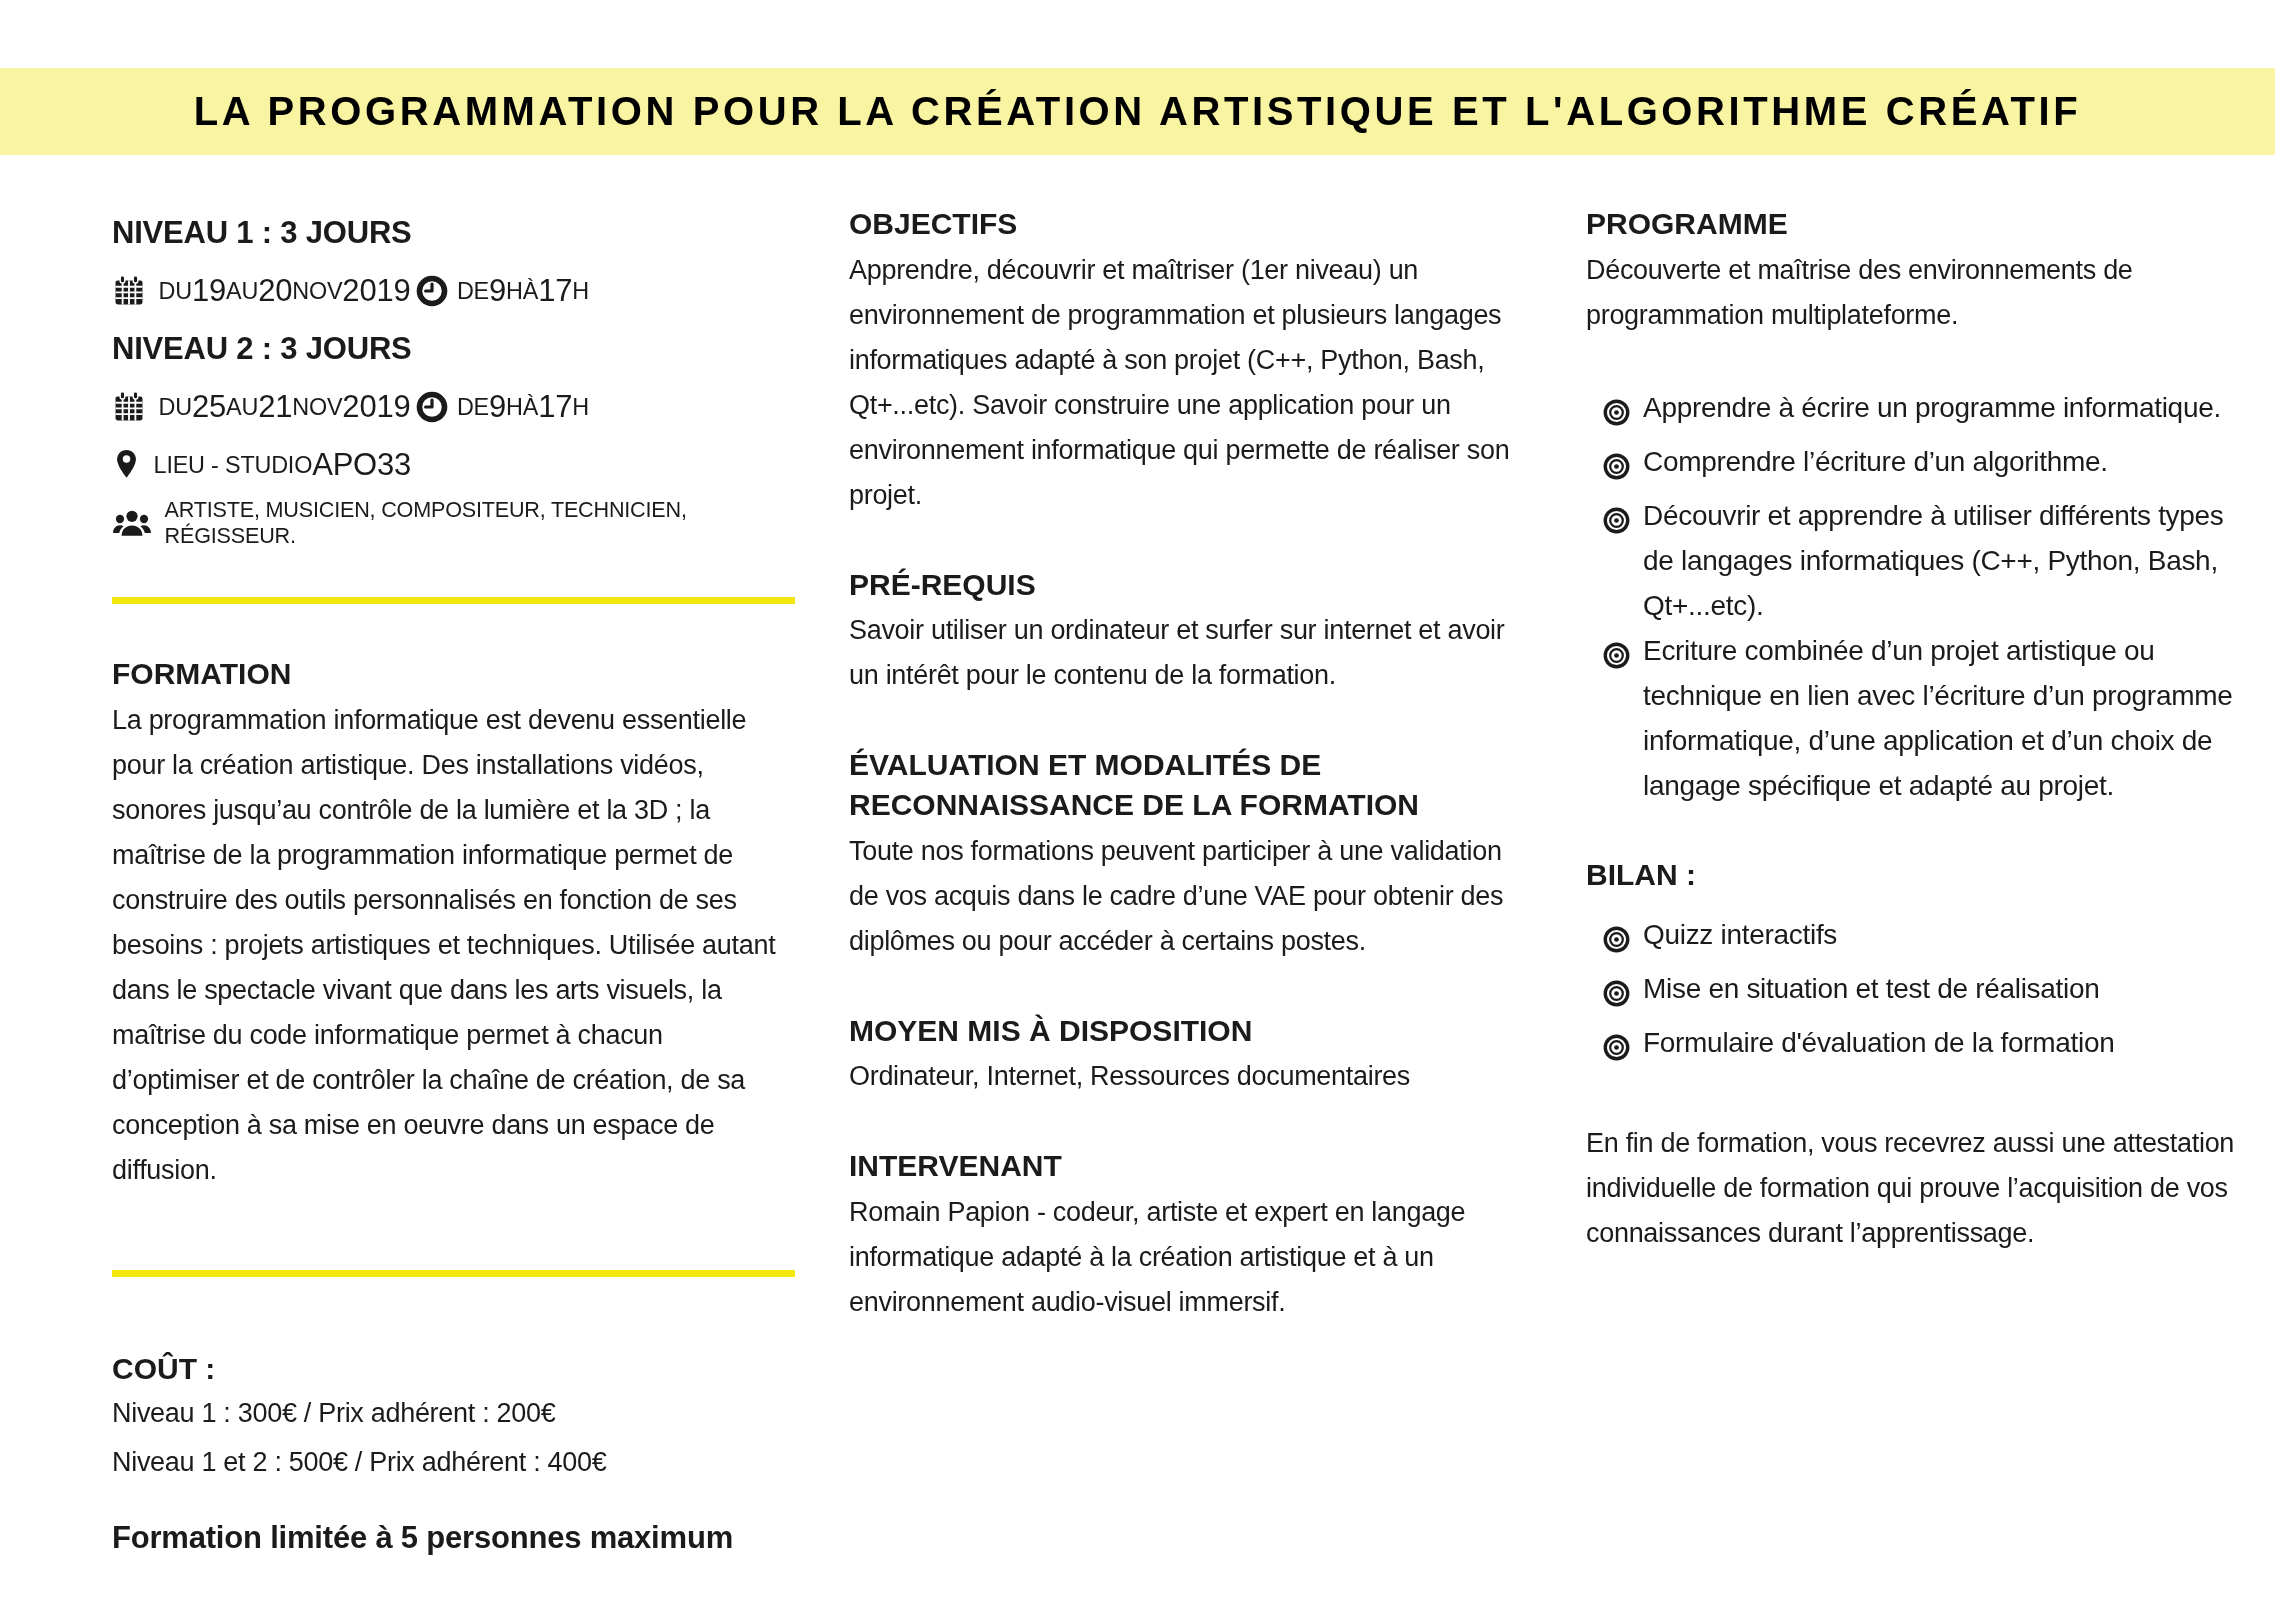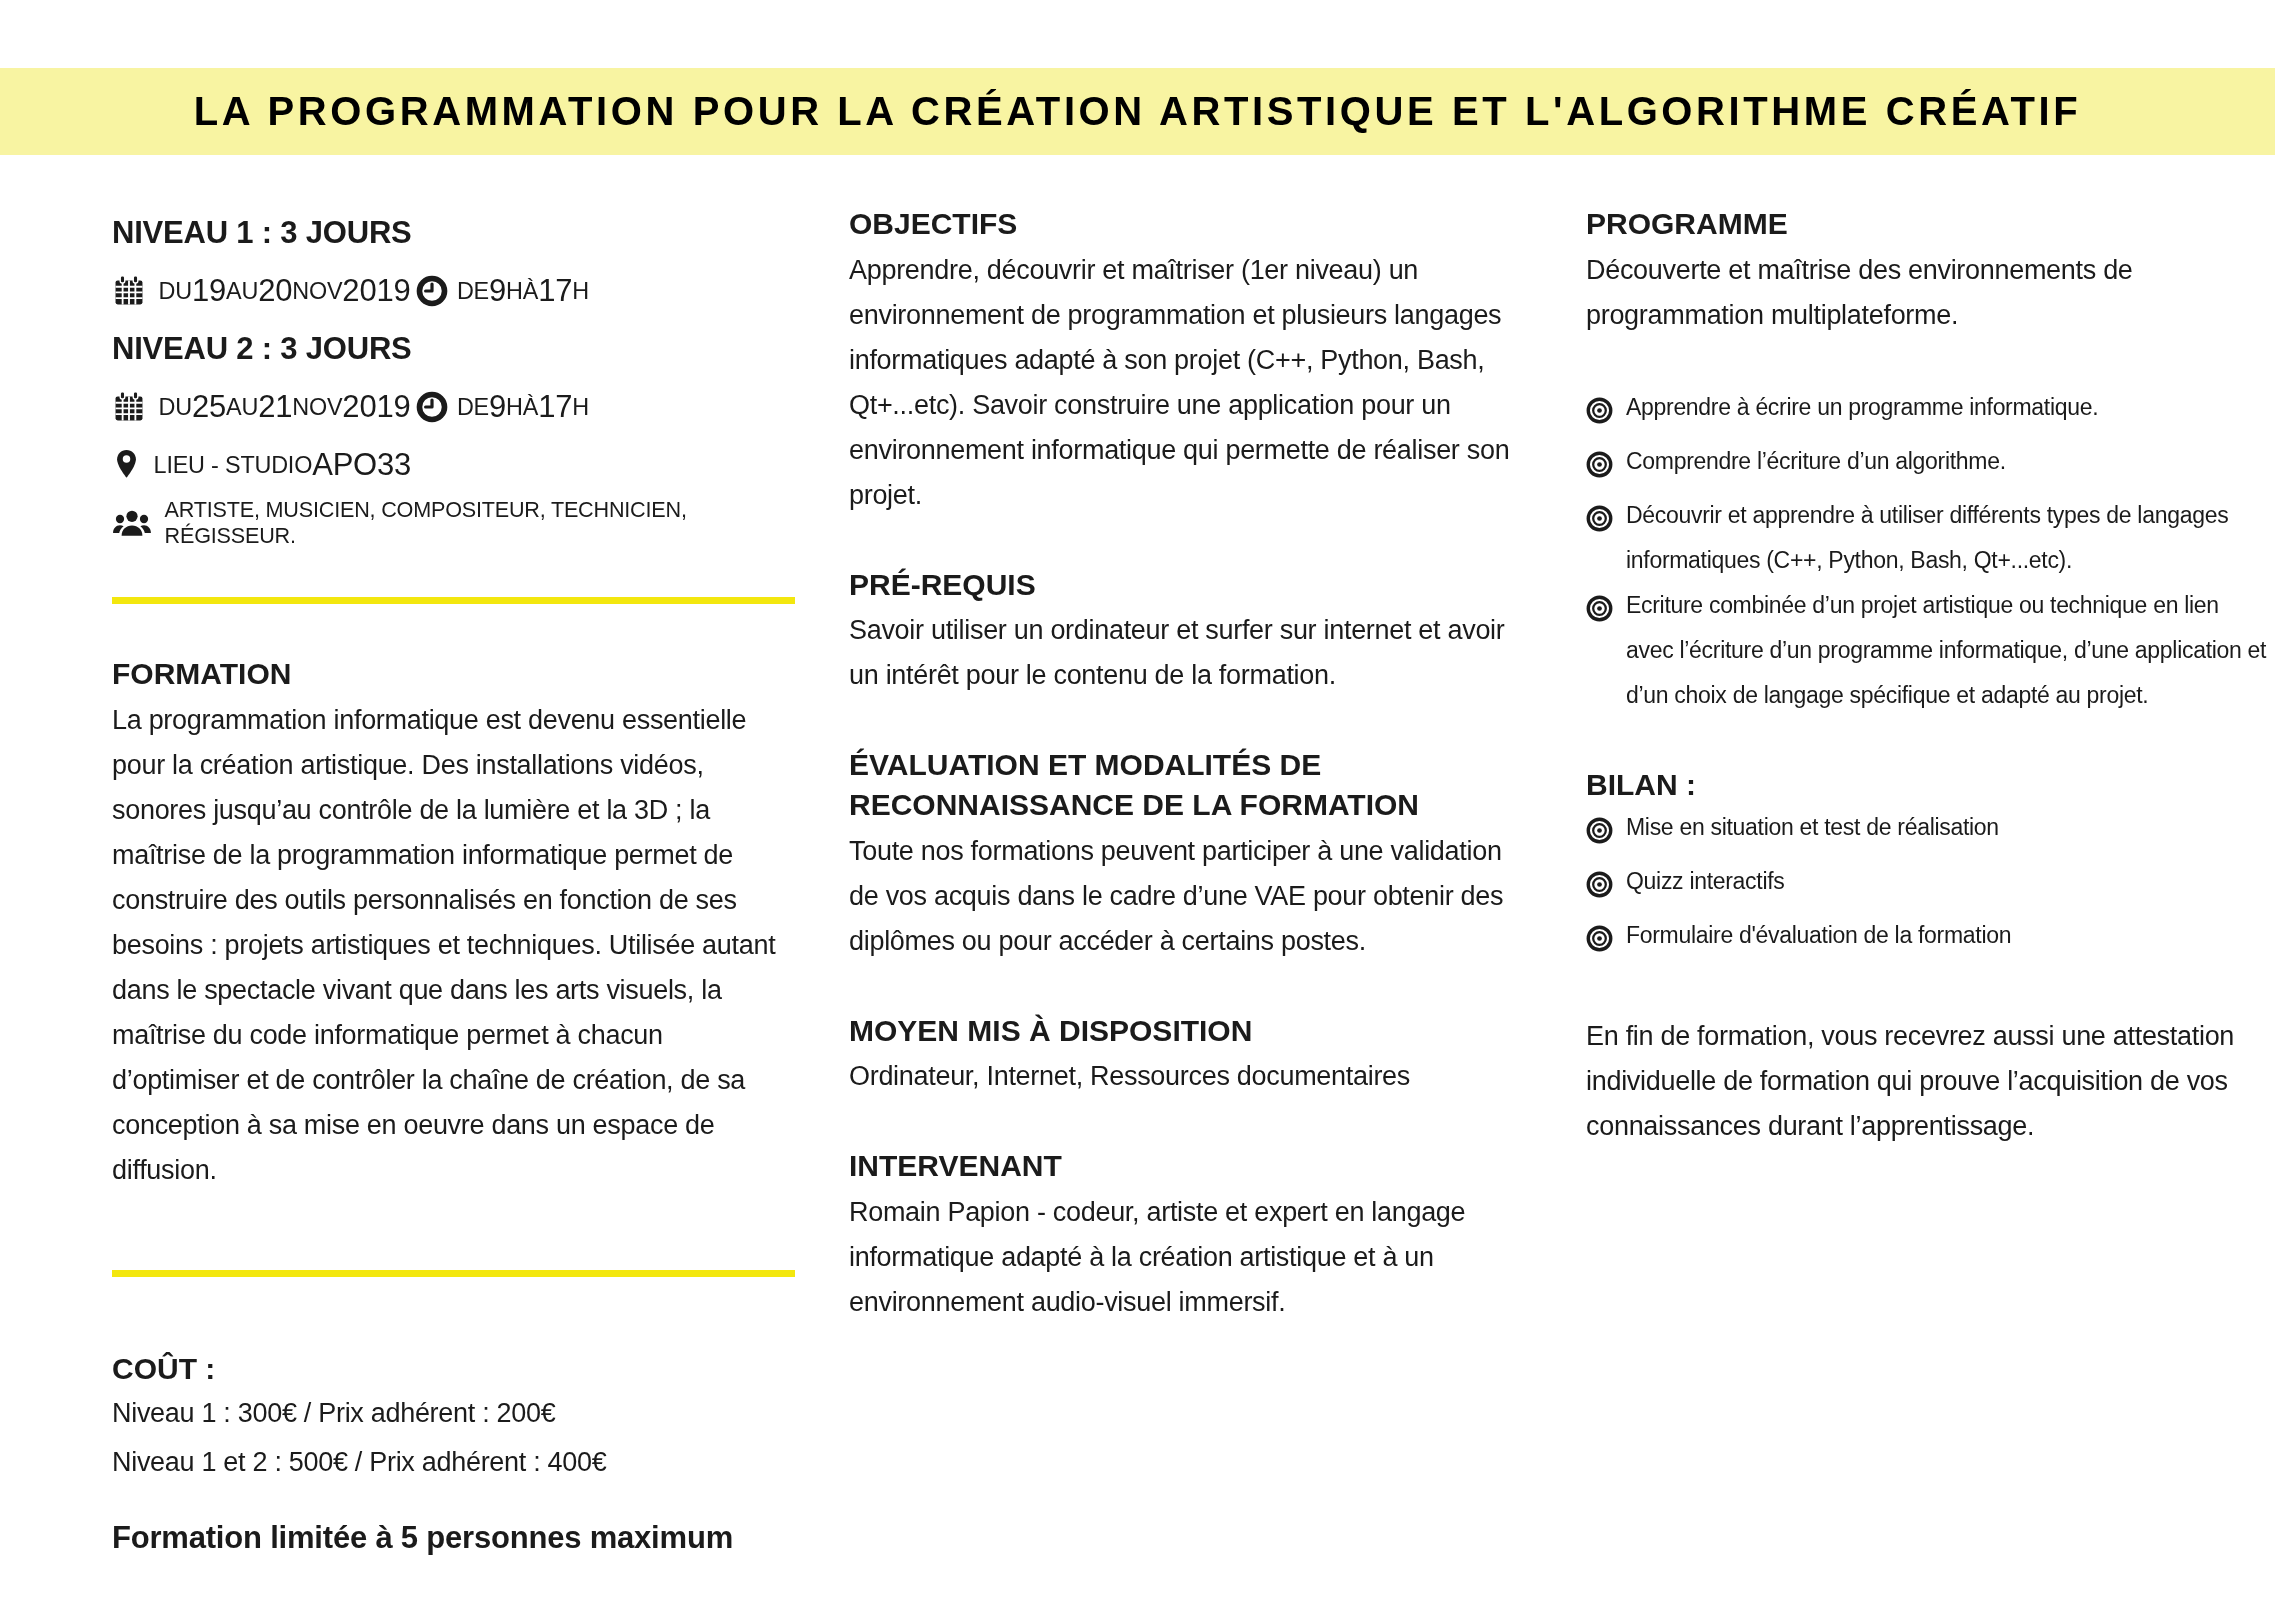--- a/index.html
+++ b/index.html
@@ -43,21 +43,21 @@
   .body-text{font-size:27px;line-height:45px;letter-spacing:-0.3px;margin:3.6px 0 0 0;}
   .sec{margin-top:47px;}
   .sec.first{margin-top:0;}
 
   .formation{margin-top:50px;}
   .cout{margin-top:72px;}
   .cost-line{font-size:27px;line-height:49px;letter-spacing:-0.3px;}
   .limit{margin-top:33px;font-size:31px;font-weight:bold;letter-spacing:-0.2px;}
 
   
-  .blist{list-style:none;margin:0;padding:0;font-size:23px;line-height:45px;letter-spacing:-0.3px;}
+  .blist{list-style:none;margin:17px;padding:0;font-size:28px;line-height:45px;letter-spacing:-0.3px;}
   .blist li{display:flex;align-items:flex-start;}
   .b-icon{flex:none;width:40px;padding-top:9px;}
   .blist .b-text{flex:1;}
   .gap-top{margin-top:47px;}
 </style>
 </head>
 <body>
 
 <div class="page">
 
@@ -248,48 +248,48 @@
                 <circle cx="12" cy="12" r="2.1" fill="#1b1b1b"></circle>
               </svg>
           </span>
           <span class="b-text">Ecriture combinée d’un projet artistique ou technique en lien avec l’écriture d’un programme informatique, d’une application et d’un choix de langage spécifique et adapté au projet.</span>
         </li>
       </ul>
 
       <div class="sec">
         <h3 class="sec-title">BILAN :</h3>
         <ul class="blist">
+          <li>
+            <span class="b-icon">
+              <svg width="27" height="27" viewBox="0 0 24 24">
+                  <circle cx="12" cy="12" r="10" fill="none" stroke="#1b1b1b" stroke-width="3"></circle>
+                  <circle cx="12" cy="12" r="5.6" fill="none" stroke="#1b1b1b" stroke-width="2"></circle>
+                  <circle cx="12" cy="12" r="2.1" fill="#1b1b1b"></circle>
+                </svg>
+            </span>
+            <span class="b-text">Quizz interactifs</span>
+          </li>
           <li>
             <span class="b-icon">
               <svg width="27" height="27" viewBox="0 0 24 24">
                   <circle cx="12" cy="12" r="10" fill="none" stroke="#1b1b1b" stroke-width="3"></circle>
                   <circle cx="12" cy="12" r="5.6" fill="none" stroke="#1b1b1b" stroke-width="2"></circle>
                   <circle cx="12" cy="12" r="2.1" fill="#1b1b1b"></circle>
                 </svg>
             </span>
             <span class="b-text">Mise en situation et test de réalisation</span>
           </li>
           <li>
             <span class="b-icon">
               <svg width="27" height="27" viewBox="0 0 24 24">
                   <circle cx="12" cy="12" r="10" fill="none" stroke="#1b1b1b" stroke-width="3"></circle>
                   <circle cx="12" cy="12" r="5.6" fill="none" stroke="#1b1b1b" stroke-width="2"></circle>
                   <circle cx="12" cy="12" r="2.1" fill="#1b1b1b"></circle>
                 </svg>
             </span>
-            <span class="b-text">Quizz interactifs</span>
-          </li>
-          <li>
-            <span class="b-icon">
-              <svg width="27" height="27" viewBox="0 0 24 24">
-                  <circle cx="12" cy="12" r="10" fill="none" stroke="#1b1b1b" stroke-width="3"></circle>
-                  <circle cx="12" cy="12" r="5.6" fill="none" stroke="#1b1b1b" stroke-width="2"></circle>
-                  <circle cx="12" cy="12" r="2.1" fill="#1b1b1b"></circle>
-                </svg>
-            </span>
             <span class="b-text">Formulaire d'évaluation de la formation</span>
           </li>
         </ul>
       </div>
 
       <p class="body-text gap-top">En fin de formation, vous recevrez aussi une attestation individuelle de formation qui prouve l’acquisition de vos connaissances durant l’apprentissage.</p>
     </div>
 
   </div>
 </div>

